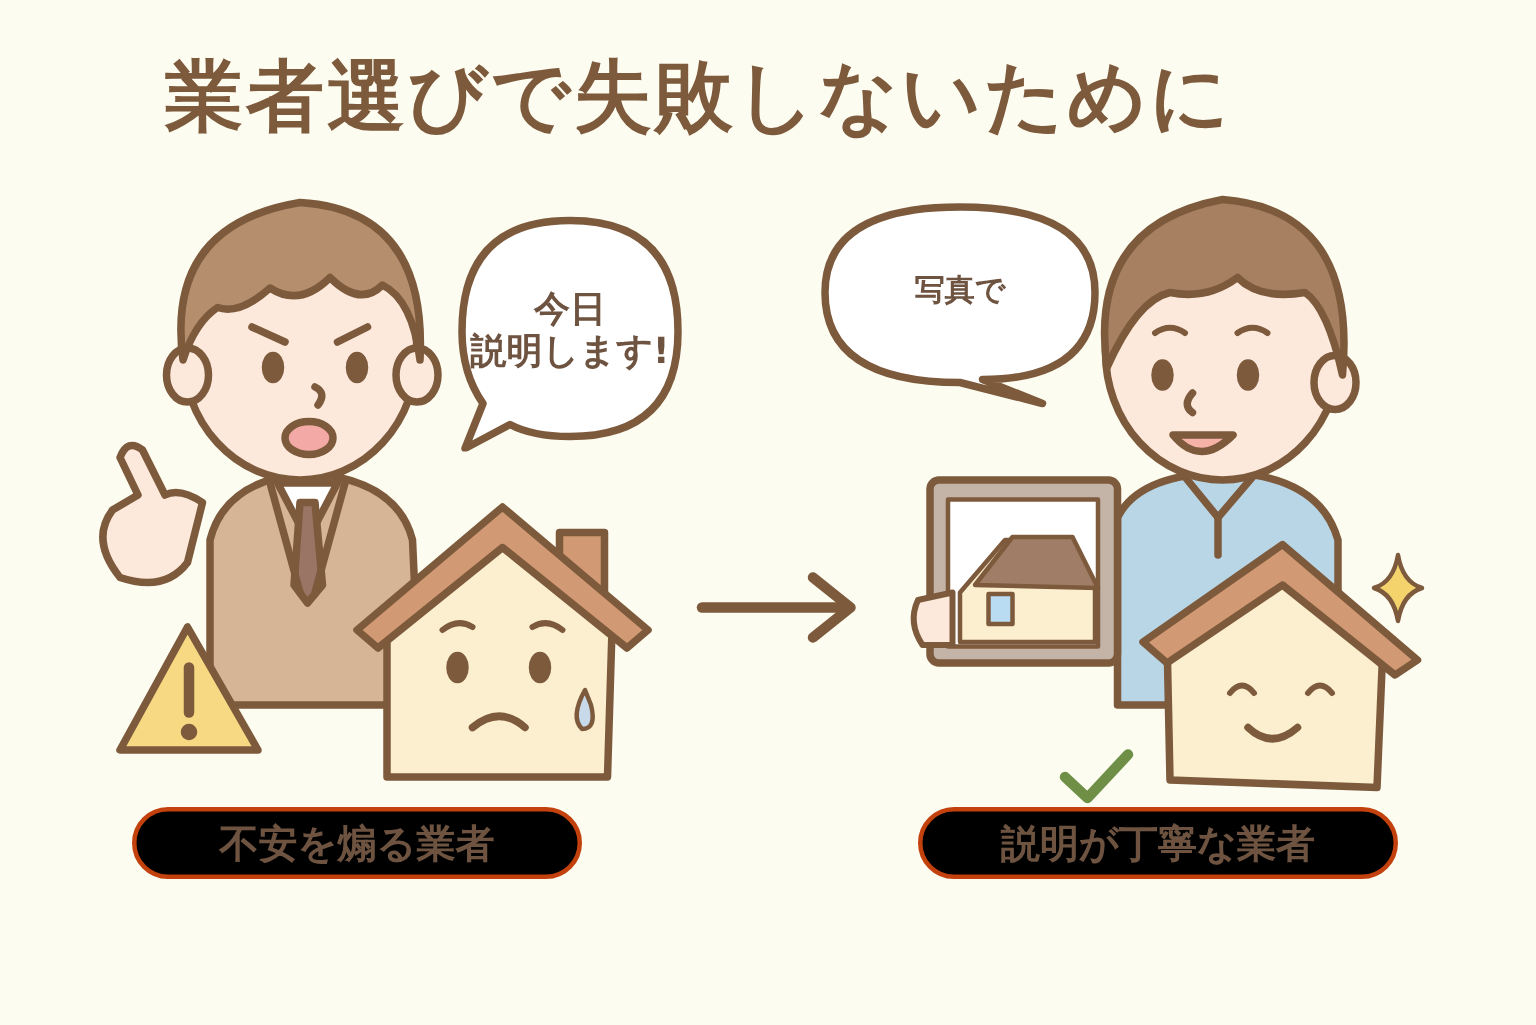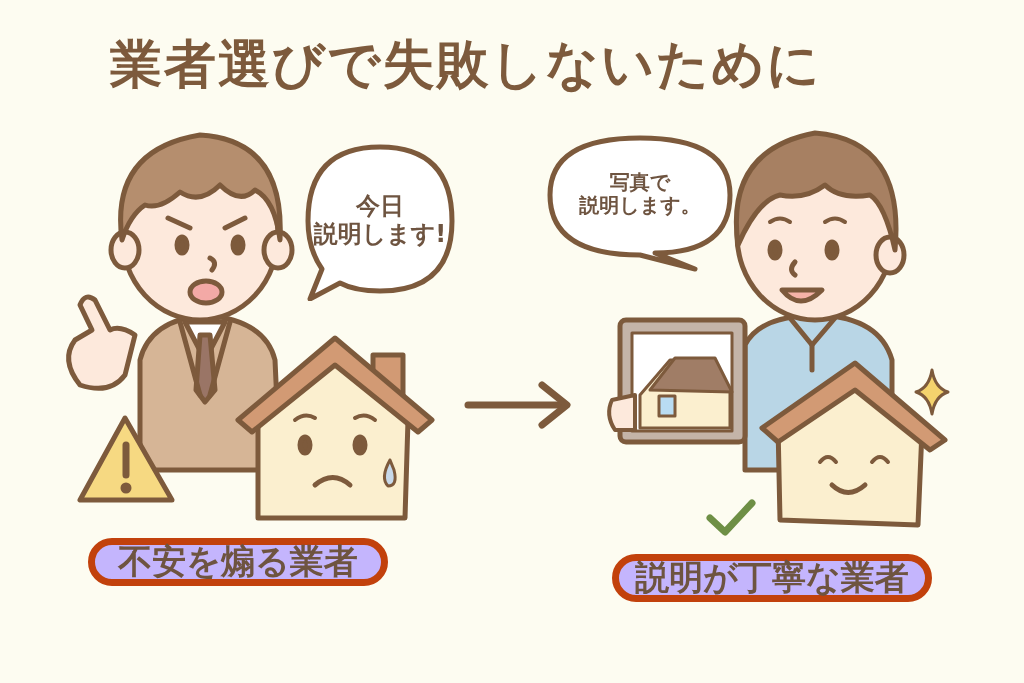--- a/index.html
+++ b/index.html
@@ -16,26 +16,26 @@
   }
   .bubble {
     position:absolute; display:flex; align-items:center; justify-content:center;
     text-align:center; color:#6e5440; font-weight:bold;
   }
   .bubble svg { position:absolute; left:0; top:0; }
   .bubble .txt { position:relative; z-index:2; line-height:1.15; }
   .bubble-left { left:300px; top:141px; width:160px; height:160px; font-size:24px; }
   .bubble-right { left:545px; top:133px; width:190px; height:135px; font-size:20px; }
   .label {
-    position:absolute; height:48px; border:7px solid #c2410c; border-radius:26px;
-    background:#c4b5fd; color:#6e5440; font-weight:bold; font-size:34px;
+    position:absolute; height:48px; border:3px solid #c2410c; border-radius:26px;
+    background:#000000; color:#6e5440; font-weight:bold; font-size:26px;
     display:flex; align-items:center; justify-content:center; box-sizing:border-box;
   }
   .label-left { left:88px; top:538px; width:300px; }
-  .label-right { left:612px; top:554px; width:320px;text-align:right; }
+  .label-right { left:612px; top:538px; width:320px;text-align:right; }
   .art { position:absolute; left:0; top:0; }
 </style>
 </head>
 <body>
 
 <div class="title">業者選びで失敗しないために</div>
 
 <svg class="art" width="1024" height="683" xmlns="http://www.w3.org/2000/svg">
   <g stroke="#7d5a3c" stroke-width="5" stroke-linejoin="round" stroke-linecap="round">
 
@@ -137,18 +137,17 @@
     <div>説明します!</div>
   </div>
 </div>
 
 <div class="bubble bubble-right">
   <svg width="190" height="140">
     <path d="M95 5 Q185 5 185 62 Q185 120 110 120 L150 136 L95 122 Q5 122 5 62 Q5 5 95 5 Z" fill="#ffffff" stroke="#7d5a3c" stroke-width="5" stroke-linejoin="round"></path>
   </svg>
   <div class="txt" style="margin-top:-14px;">
     <div>写真で</div>
-    <div>説明します。</div>
   </div>
 </div>
 
 <div class="label label-left">不安を煽る業者</div>
 <div class="label label-right">説明が丁寧な業者</div>
 
 </body></html>

